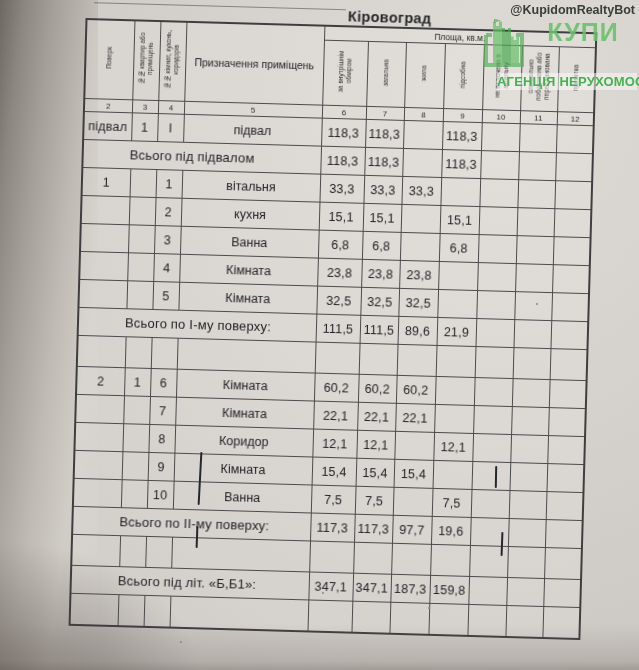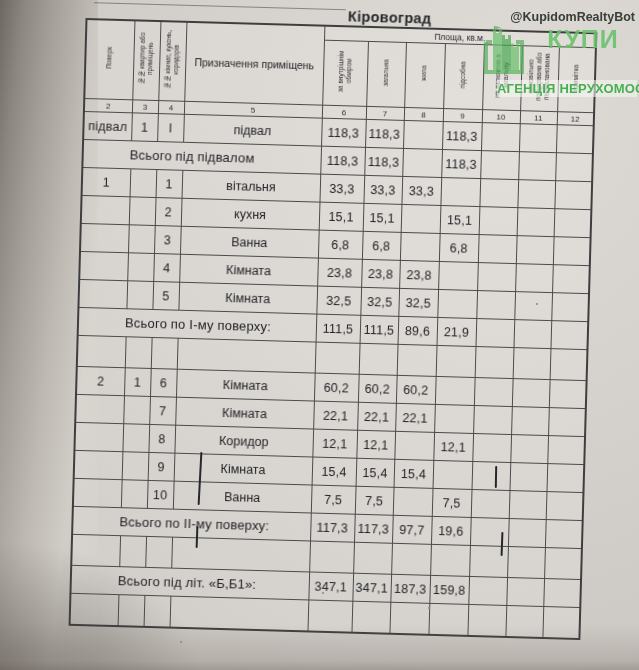--- a/index.html
+++ b/index.html
@@ -29,21 +29,21 @@
   .hdr-rot th{height:60px;}
   .rot span{writing-mode:vertical-rl;transform:rotate(180deg);display:inline-block;
     font-size:6.5px;line-height:1.25;max-height:66px;color:#2c2c30;}
   .purpose-h{font-size:10.5px;color:#26262a;}
   .num td{height:12px;font-size:8px;color:#2c2c30;}
   .r-data td,.r-summary td{height:27px;}
   .r-empty td{height:30px;}
   .val{font-size:12.5px;letter-spacing:.2px;}
   .purpose{font-size:12.5px;}
   .sum-label{text-align:left;padding-left:46px;font-size:13px;letter-spacing:.2px;}
-  .wm{position:absolute;top:10px;right:2px;width:168px;z-index:6;}
+  .wm{position:absolute;top:3px;right:2px;width:168px;z-index:6;}
   .wm-handle{text-align:right;font-size:12.5px;font-weight:bold;color:#383e39;padding-right:2px;}
   .wm-row{display:flex;align-items:flex-start;}
   .wm-icon{width:48px;height:52px;margin-left:12px;margin-top:2px;opacity:.82;}
   .wm-brand{flex:1;text-align:center;font-weight:bold;color:#68c16a;font-size:25px;
     line-height:.85;opacity:.88;letter-spacing:1px;margin-top:5px;}
   .wm-tag{margin-top:2px;background:rgba(250,250,247,.55);color:#47b150;font-weight:bold;
     font-size:13px;text-align:center;padding:1px 0;white-space:nowrap;letter-spacing:.2px;margin-left:28px;}
   .pen{position:absolute;width:2px;background:#24282e;border-radius:2px;z-index:5;}
   .pen-a{left:199px;top:452px;height:53px;transform:rotate(3deg);}
   .pen-b{left:196px;top:526px;height:22px;transform:rotate(2deg);}

